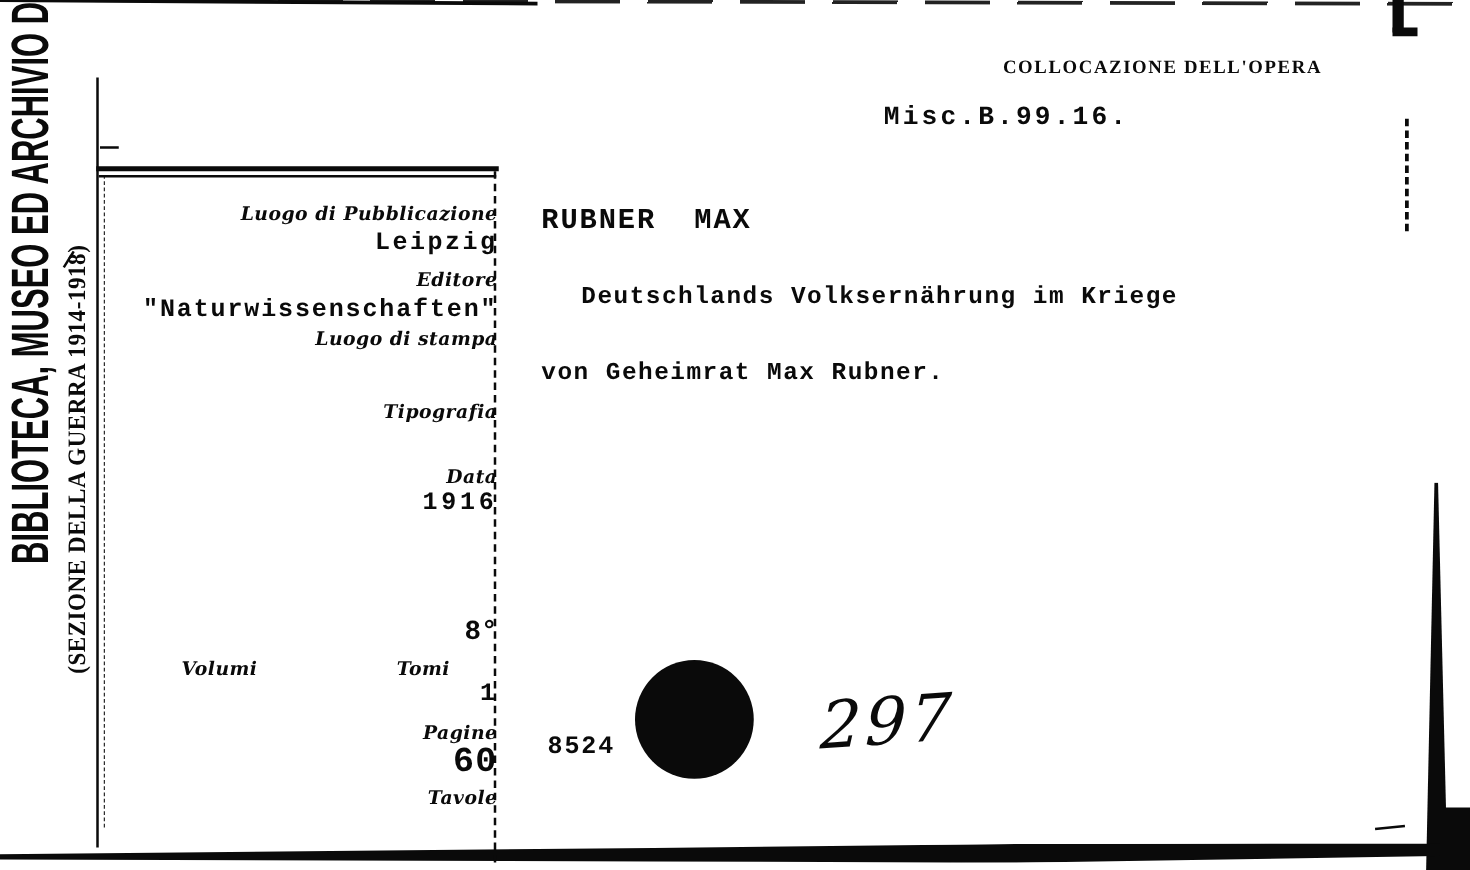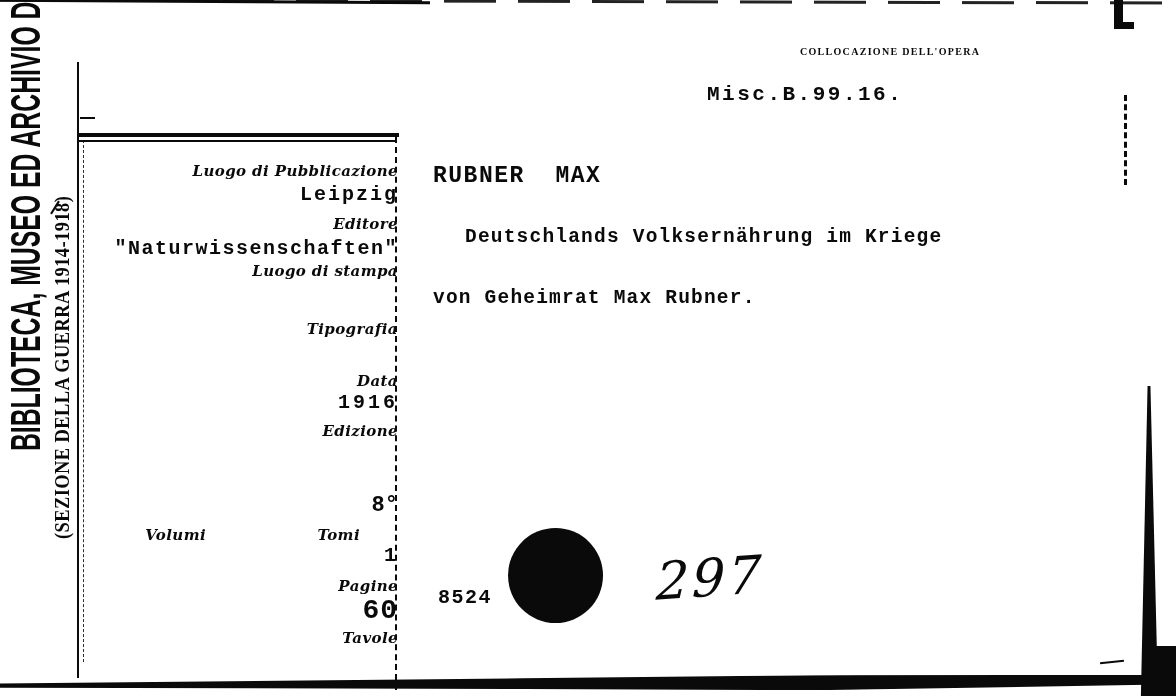--- a/index.html
+++ b/index.html
@@ -99,23 +99,23 @@
   .box-left-line2{left:83px;top:140px;height:522px;width:0;border-left:1.5px dashed var(--ink);opacity:.85;}
   .box-top-line{left:77px;top:133px;width:322px;height:4px;background:var(--ink);}
   .box-top-line2{left:79px;top:140px;width:318px;height:1.5px;background:var(--ink);}
   .box-right-line{left:395px;top:137px;height:553px;width:0;border-left:2.5px dashed var(--ink);}
   .fieldbox{left:78px;top:0;width:320px;height:696px;}
   .fieldbox .line{position:absolute;left:0;width:100%;text-align:right;margin-top:19px;}
   .fs-lbl{font-size:15px;letter-spacing:.4px;}
   .fs-val{font-size:20px;letter-spacing:2px;}
   
   .colloc-label{
-    left:800px;top:46px;width:260px;text-align:left;
+    left:800px;top:46px;width:260px;text-align:center;
     font-family:"Liberation Serif","DejaVu Serif",serif;
-    font-weight:700;font-size:10px;letter-spacing:1.3px;
+    font-weight:700;font-size:15px;letter-spacing:1.3px;
     white-space:nowrap;
   }
   .colloc-value{left:707px;top:83px;font-size:21px;letter-spacing:2.5px;}
   .entry-heading{left:433px;top:163px;font-size:23px;letter-spacing:1.5px;}
   .entry-title{left:433px;top:226px;font-size:19.5px;letter-spacing:1.2px;margin-left:32px;}
   .entry-byline{left:433px;top:287px;font-size:19.5px;letter-spacing:1.2px;}
   .inventory{left:438px;top:586px;font-size:20px;letter-spacing:1.5px;}
   .stamp{
     left:508px;top:528px;width:95px;height:95px;
     background:var(--ink);border-radius:50%;
@@ -168,21 +168,20 @@
 
     <div class="line lbl fs-lbl" style="top:243px">Luogo di stampa</div>
     <div class="line tw fs-val" style="top:270px"></div>
 
     <div class="line lbl fs-lbl" style="top:301px">Tipografia</div>
     <div class="line tw fs-val" style="top:322px"></div>
 
     <div class="line lbl fs-lbl" style="top:353px">Data</div>
     <div class="line tw fs-val" style="top:372px;letter-spacing:3px">1916</div>
 
-    <div class="line lbl fs-lbl" style="top:403px">Edizione</div>
     <div class="line tw fs-val" style="top:424px"></div>
 
     <div class="line tw" style="top:474px;font-size:22px">8°</div>
 
     <div class="line lbl fs-lbl" style="top:507px;left:38px;width:90px">Volumi</div>
     <div class="line lbl fs-lbl" style="top:507px;left:192px;width:90px">Tomi</div>
     <div class="line tw fs-val" style="top:525px">1</div>
 
     <div class="line lbl fs-lbl" style="top:558px">Pagine</div>
     <div class="line tw" style="top:576px;font-size:28px;letter-spacing:1px">60</div>

